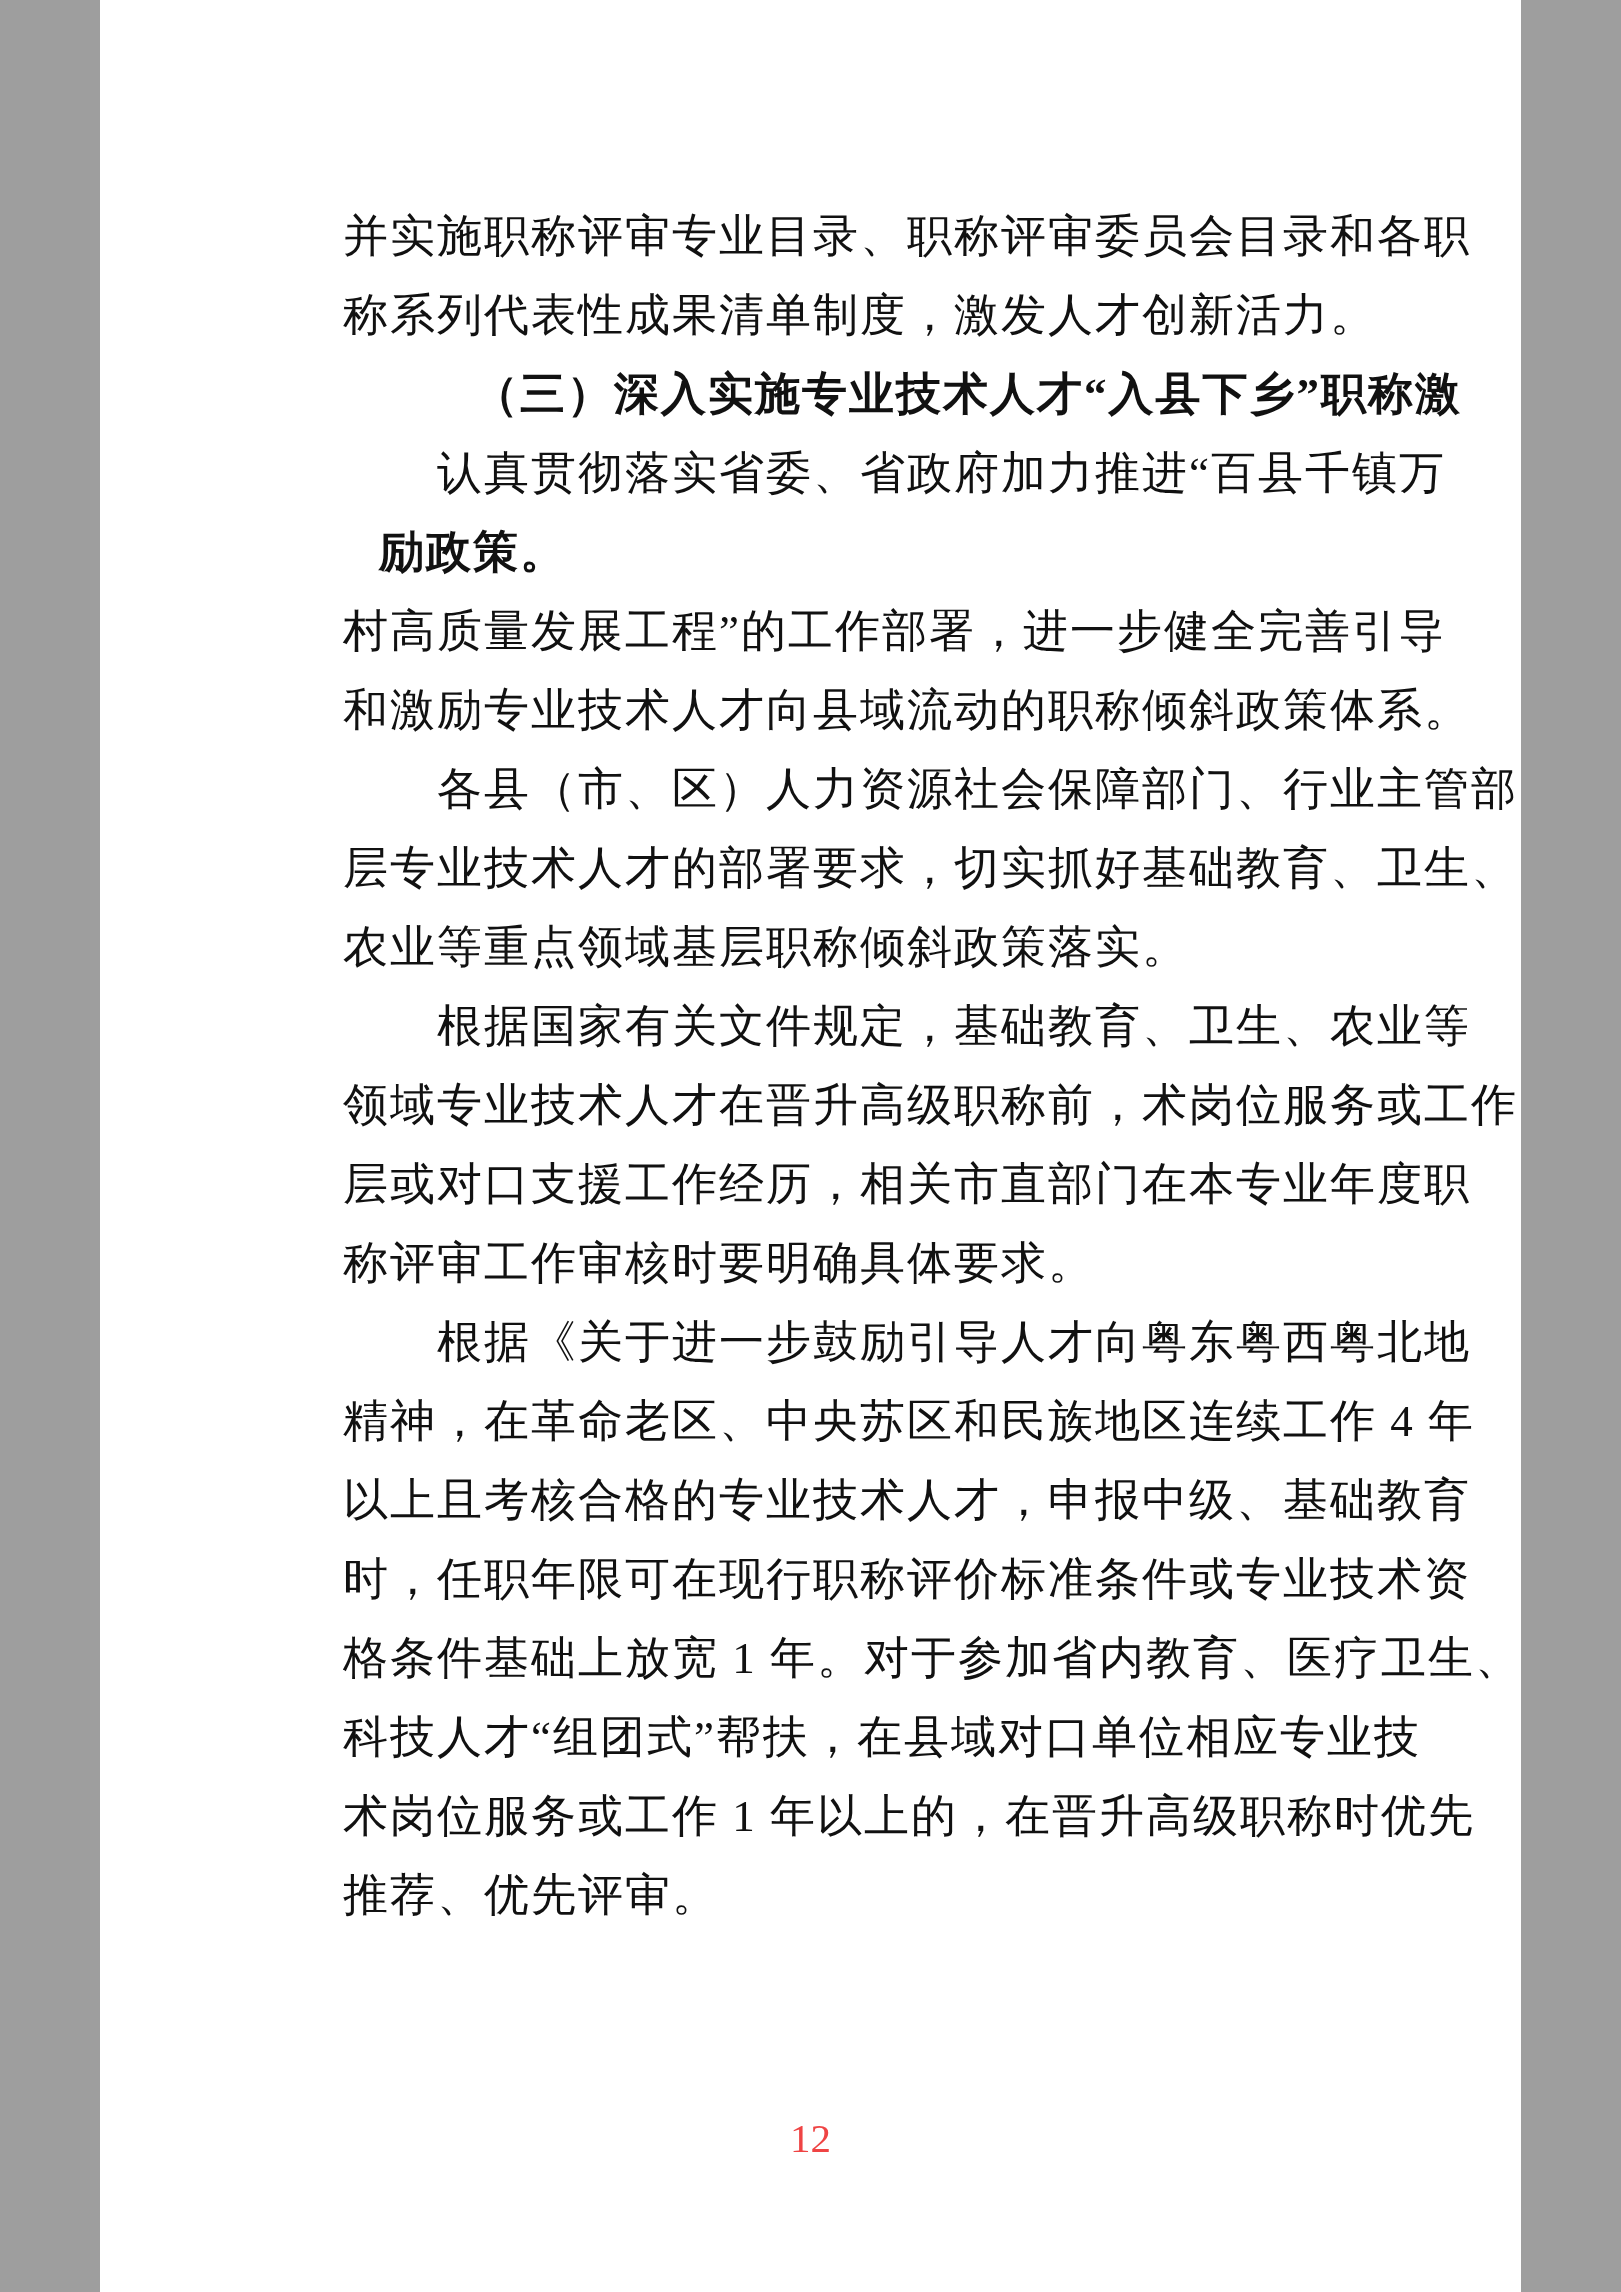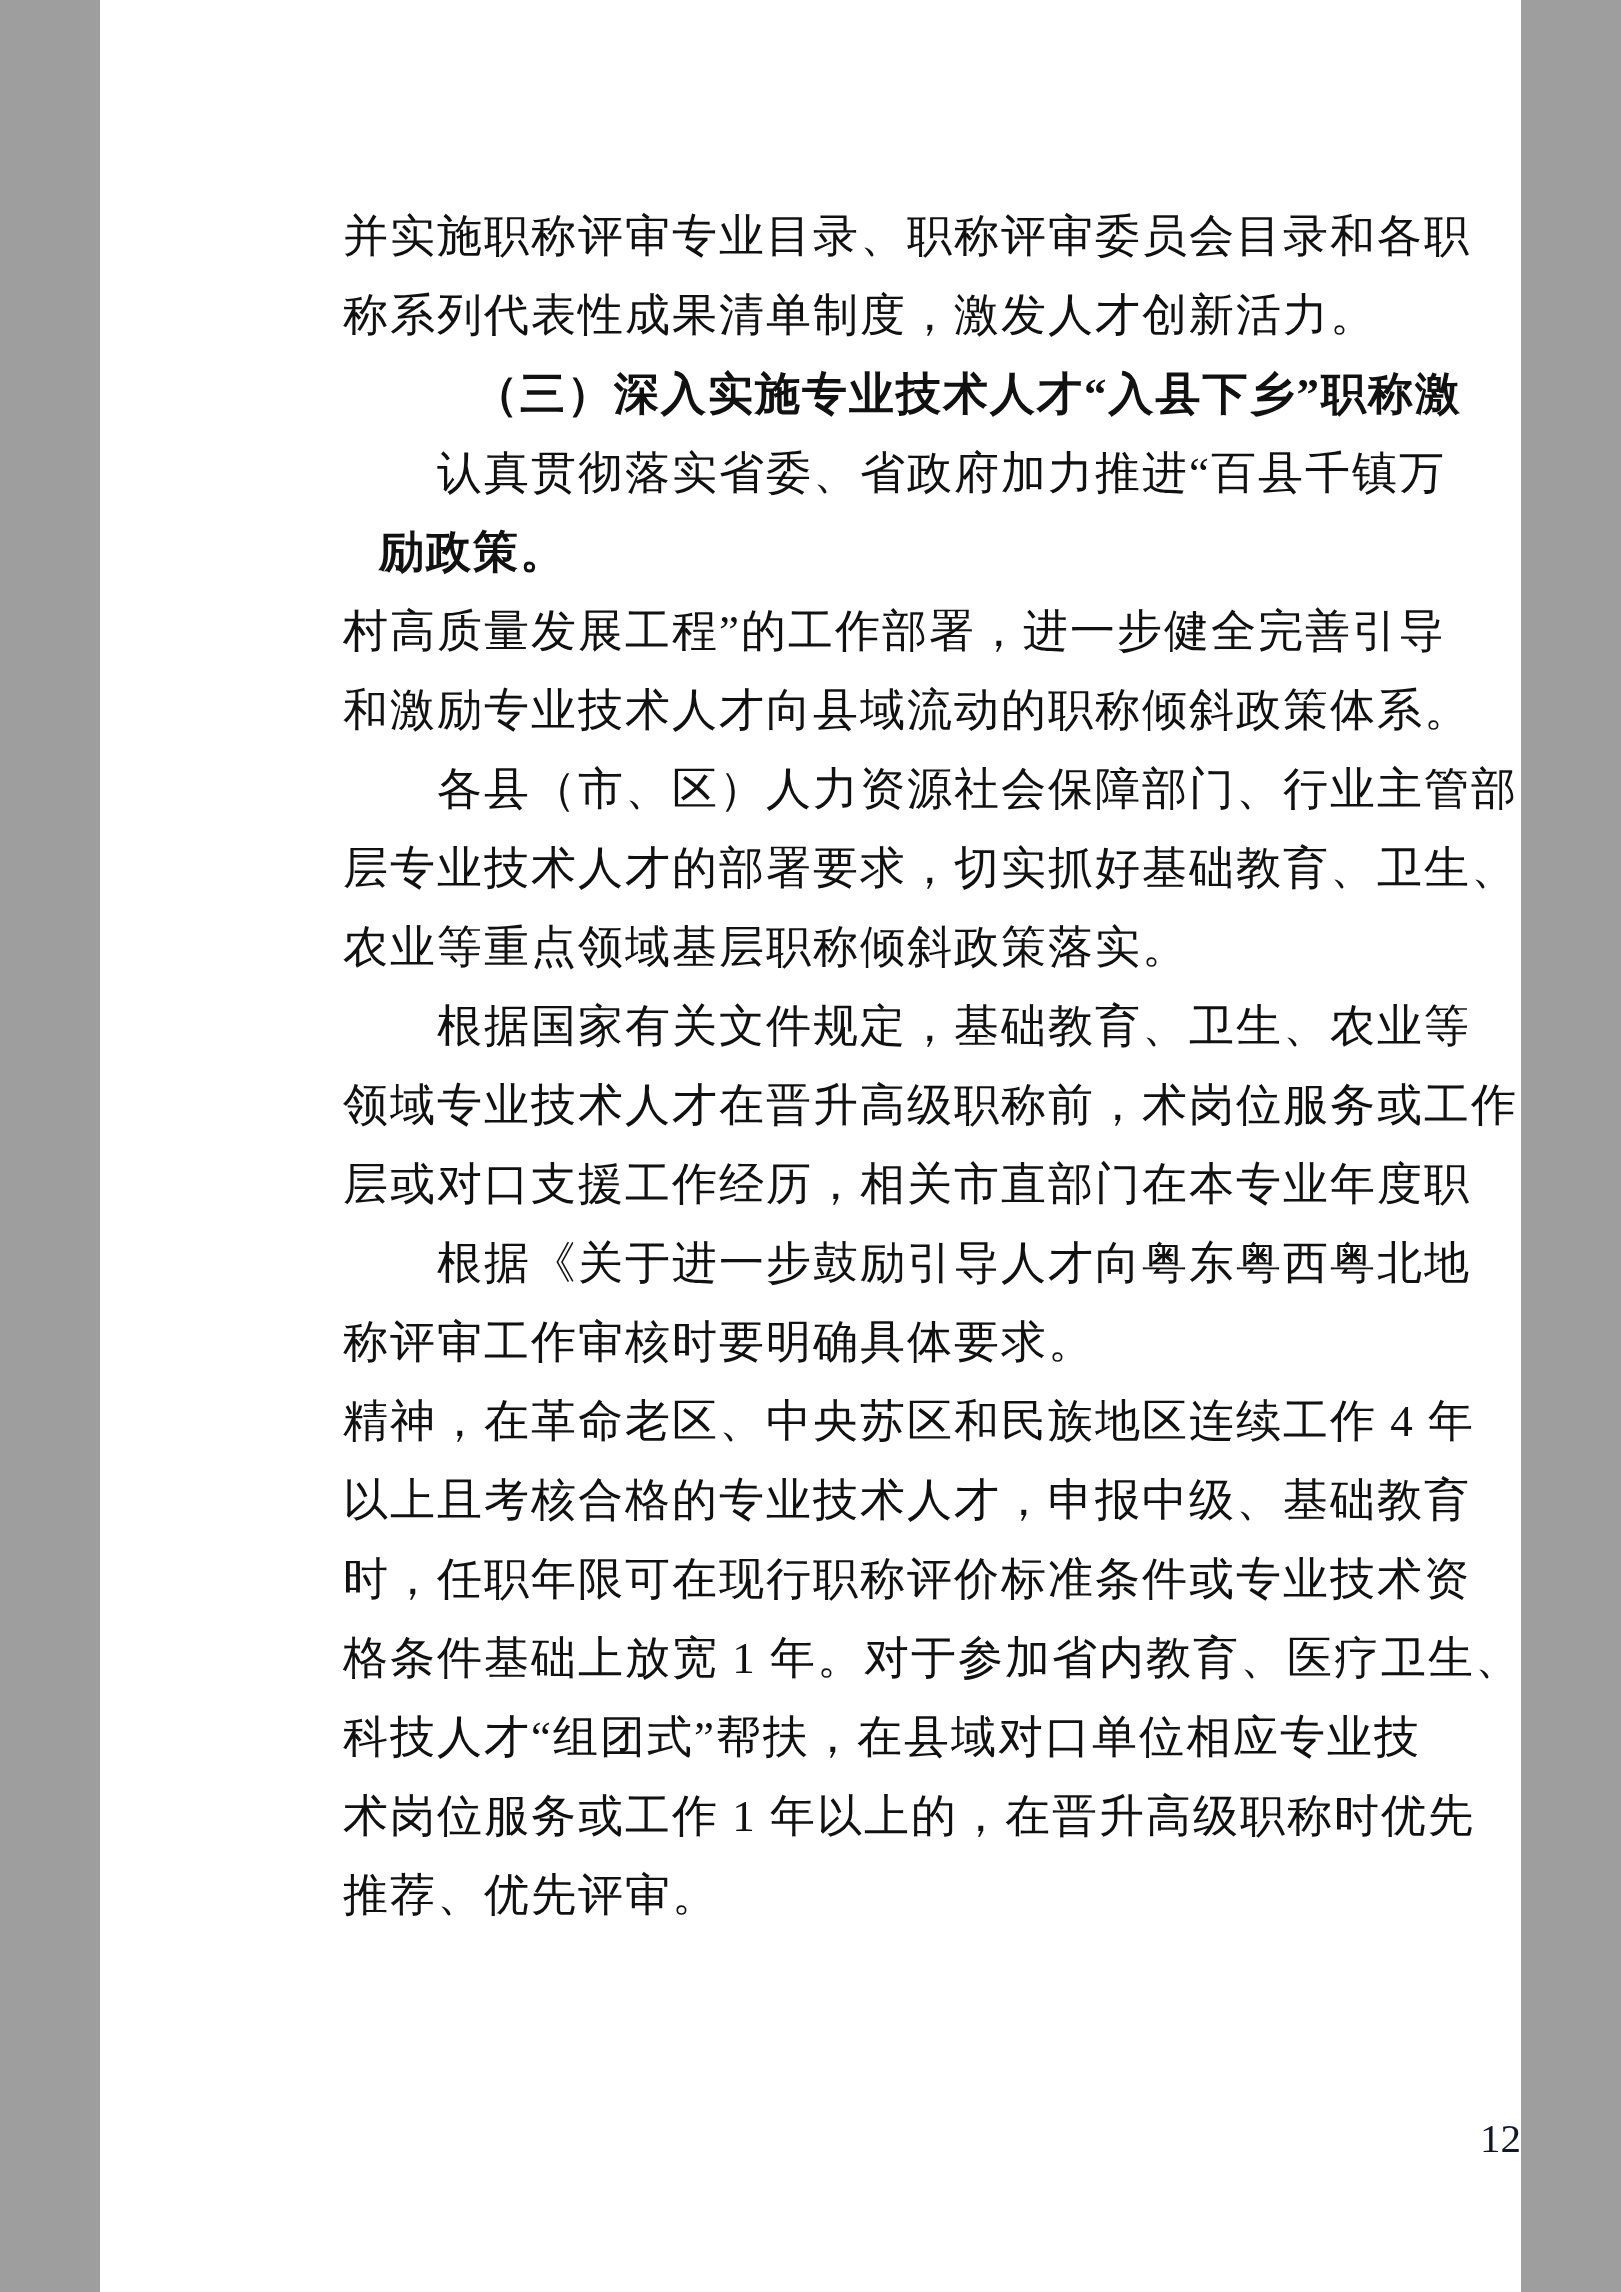--- a/index.html
+++ b/index.html
@@ -36,46 +36,46 @@
   }
   .line.bold {
     font-weight: 700;
     margin-left: 36px;
   }
   .page-number {
     position: absolute;
     left: 0;
     top: 2115px;
     width: 100%;
-    text-align: right;
+    text-align: center;
     font-size: 41px;
     line-height: 47px;
-    color: #0f172a;
+    color: #ef4444;
   }
 </style>
 </head>
 <body>
 
 <div class="page">
   <div class="doc" id="doc-body">
       <div class="line">并实施职称评审专业目录、职称评审委员会目录和各职</div>
       <div class="line">称系列代表性成果清单制度，激发人才创新活力。</div>
       <div class="line bold indent">（三）深入实施专业技术人才“入县下乡”职称激</div>
       <div class="line indent">认真贯彻落实省委、省政府加力推进“百县千镇万</div>
       <div class="line bold">励政策。</div>
       <div class="line">村高质量发展工程”的工作部署，进一步健全完善引导</div>
       <div class="line">和激励专业技术人才向县域流动的职称倾斜政策体系。</div>
       <div class="line indent">各县（市、区）人力资源社会保障部门、行业主管部</div>
       <div class="line">层专业技术人才的部署要求，切实抓好基础教育、卫生、</div>
       <div class="line">农业等重点领域基层职称倾斜政策落实。</div>
       <div class="line indent">根据国家有关文件规定，基础教育、卫生、农业等</div>
       <div class="line">领域专业技术人才在晋升高级职称前，术岗位服务或工作</div>
       <div class="line">层或对口支援工作经历，相关市直部门在本专业年度职</div>
+      <div class="line">称评审工作审核时要明确具体要求。</div>
       <div class="line indent">根据《关于进一步鼓励引导人才向粤东粤西粤北地</div>
-      <div class="line">称评审工作审核时要明确具体要求。</div>
       <div class="line">精神，在革命老区、中央苏区和民族地区连续工作 4 年</div>
       <div class="line">以上且考核合格的专业技术人才，申报中级、基础教育</div>
       <div class="line">时，任职年限可在现行职称评价标准条件或专业技术资</div>
       <div class="line">格条件基础上放宽 1 年。对于参加省内教育、医疗卫生、</div>
       <div class="line">科技人才“组团式”帮扶，在县域对口单位相应专业技</div>
       <div class="line">术岗位服务或工作 1 年以上的，在晋升高级职称时优先</div>
       <div class="line">推荐、优先评审。</div>
     </div>
   <div class="page-number">12</div>
 </div>

